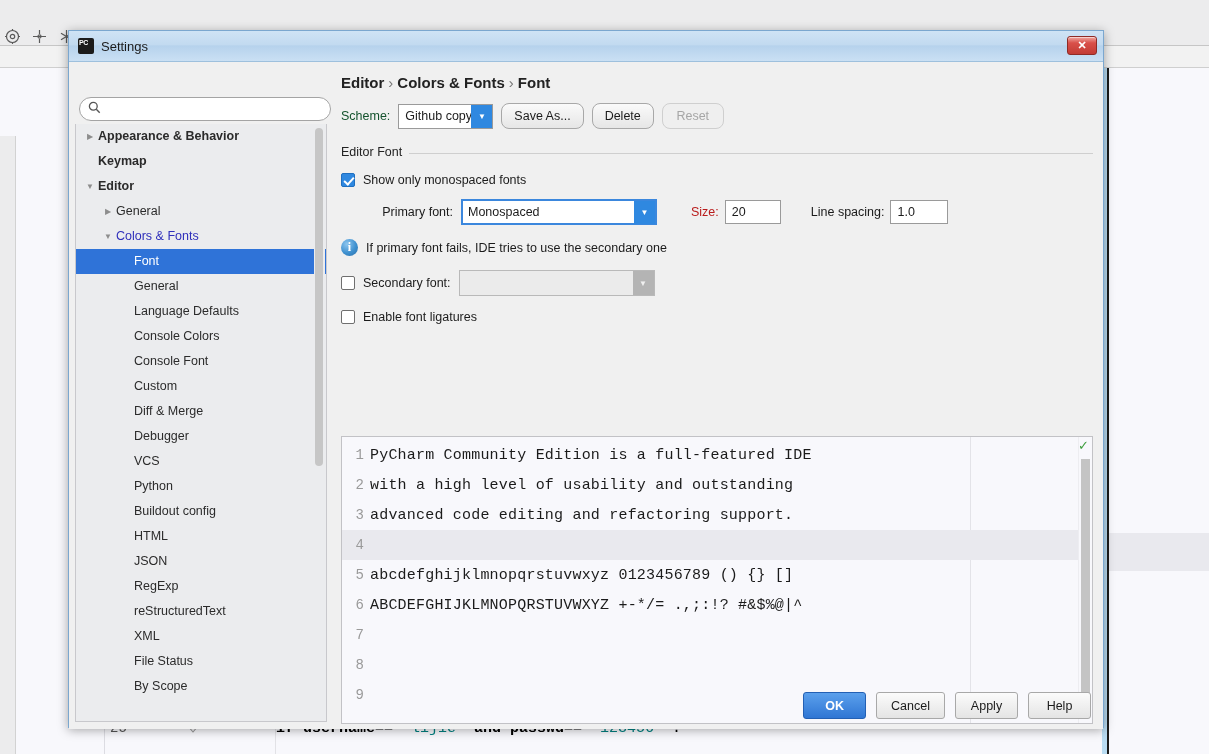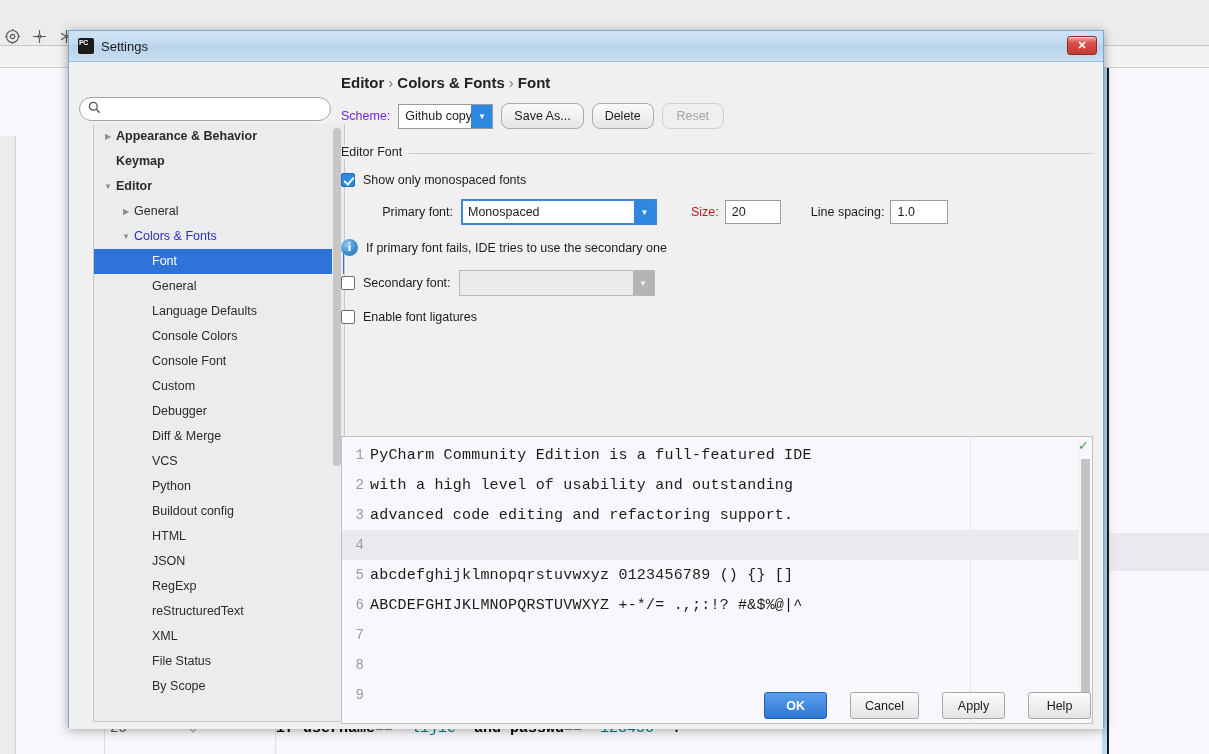--- a/index.html
+++ b/index.html
@@ -107,21 +107,21 @@
     position: absolute; left: 10px; top: 35px; width: 252px; height: 24px;
     background: #fff; border: 1px solid #a4a4a4; border-radius: 12px;
     display: flex; align-items: center; padding-left: 8px; z-index: 5;
   }
   #search-input {
     border: none; outline: none; background: transparent;
     font-size: 12px; width: 210px; margin-left: 6px;
     font-family: "Liberation Sans", sans-serif; color: #222;
   }
   #tree-scroll {
-    position: absolute; left: 24px; top: 62px; width: 252px; height: 598px;
+    position: absolute; left: 6px; top: 62px; width: 252px; height: 598px;
     background: #ebecee; overflow: hidden; border: 1px solid #c8c8cc;
     border-top: none;
   }
   .tree-item {
     position: relative; height: 25px; line-height: 25px;
     font-size: 12.5px; color: #2b2b2b; white-space: nowrap; cursor: default;
     padding-left: 4px;
   }
   .tree-item .tw {
     display: inline-block; width: 16px; text-align: center; color: #8d8d8d;
@@ -149,21 +149,21 @@
   
   #settings-content {
     position: absolute; left: 272px; top: 12px; right: 10px; height: 620px;
   }
   #breadcrumb {
     font-size: 15px; font-weight: bold; color: #222; margin-bottom: 12px;
   }
   #breadcrumb .sep { color: #777; font-weight: normal; margin: 0 4px; }
 
   #scheme-row { display: flex; align-items: center; gap: 8px; margin-bottom: 16px; }
-  #scheme-label { font-size: 12.5px; color: #6d28d9; }
+  #scheme-label { font-size: 12.5px; color: #14532d; }
   #scheme-combo {
     width: 95px; height: 25px; border: 1px solid #9a9a9a; background: #fff;
     display: flex; align-items: center; position: relative; cursor: pointer;
   }
   #scheme-combo-value {
     font-size: 12.5px; color: #1b1b1b; padding-left: 6px; flex: 1;
     overflow: hidden; white-space: nowrap;
   }
   .combo-arrow-blue {
     width: 21px; height: 23px; background: #2f88e0;
@@ -284,21 +284,21 @@
     background: #c4c4c4;
   }
   #preview-check {
     position: absolute; right: 2px; top: 2px; width: 13px; height: 13px;
     color: #3e9e3e; font-size: 13px; line-height: 13px; text-align: center;
   }
 
   
   #dialog-buttons {
     position: absolute; right: 12px; bottom: 10px;
-    display: flex; gap: 23px;  margin-left: 31px;
+    display: flex; gap: 10px;  margin-left: 31px;
   }
   .dlg-btn {
     height: 27px; min-width: 63px; padding: 0 14px;
     border: 1px solid #a8a8a8; border-radius: 3px;
     background: linear-gradient(180deg,#fbfbfb 0%,#e4e4e4 100%);
     font-size: 12.5px; color: #1b1b1b; cursor: pointer;
     font-family: "Liberation Sans", sans-serif;
   }
   .dlg-btn.primary {
     background: linear-gradient(180deg,#5ba0ec 0%,#2f76d4 100%);
@@ -378,22 +378,22 @@
           <div class="tree-item depth0 bold"><span class="tw">&nbsp;</span><span class="lbl">Keymap</span></div>
           <div class="tree-item depth0 bold"><span class="tw">▼</span><span class="lbl">Editor</span></div>
           <div class="tree-item depth1"><span class="tw">▶</span><span class="lbl">General</span></div>
           <div class="tree-item depth1 modified"><span class="tw">▼</span><span class="lbl">Colors &amp; Fonts</span></div>
           <div class="tree-item depth2 selected"><span class="tw">&nbsp;</span><span class="lbl">Font</span></div>
           <div class="tree-item depth2"><span class="tw">&nbsp;</span><span class="lbl">General</span></div>
           <div class="tree-item depth2"><span class="tw">&nbsp;</span><span class="lbl">Language Defaults</span></div>
           <div class="tree-item depth2"><span class="tw">&nbsp;</span><span class="lbl">Console Colors</span></div>
           <div class="tree-item depth2"><span class="tw">&nbsp;</span><span class="lbl">Console Font</span></div>
           <div class="tree-item depth2"><span class="tw">&nbsp;</span><span class="lbl">Custom</span></div>
+          <div class="tree-item depth2"><span class="tw">&nbsp;</span><span class="lbl">Diff &amp; Merge</span></div>
           <div class="tree-item depth2"><span class="tw">&nbsp;</span><span class="lbl">Debugger</span></div>
-          <div class="tree-item depth2"><span class="tw">&nbsp;</span><span class="lbl">Diff &amp; Merge</span></div>
           <div class="tree-item depth2"><span class="tw">&nbsp;</span><span class="lbl">VCS</span></div>
           <div class="tree-item depth2"><span class="tw">&nbsp;</span><span class="lbl">Python</span></div>
           <div class="tree-item depth2"><span class="tw">&nbsp;</span><span class="lbl">Buildout config</span></div>
           <div class="tree-item depth2"><span class="tw">&nbsp;</span><span class="lbl">HTML</span></div>
           <div class="tree-item depth2"><span class="tw">&nbsp;</span><span class="lbl">JSON</span></div>
           <div class="tree-item depth2"><span class="tw">&nbsp;</span><span class="lbl">RegExp</span></div>
           <div class="tree-item depth2"><span class="tw">&nbsp;</span><span class="lbl">reStructuredText</span></div>
           <div class="tree-item depth2"><span class="tw">&nbsp;</span><span class="lbl">XML</span></div>
           <div class="tree-item depth2"><span class="tw">&nbsp;</span><span class="lbl">File Status</span></div>
           <div class="tree-item depth2"><span class="tw">&nbsp;</span><span class="lbl">By Scope</span></div>

